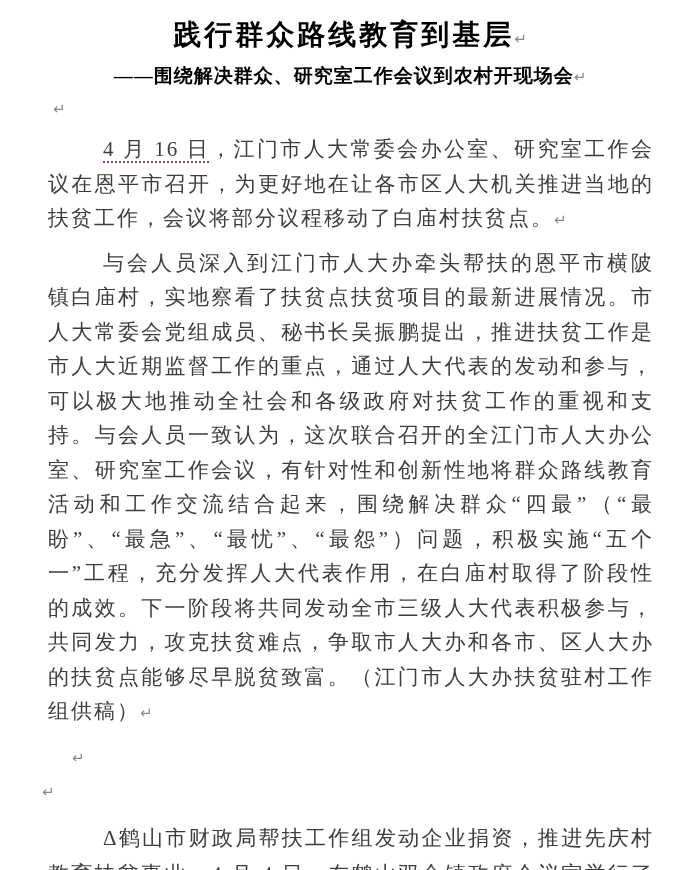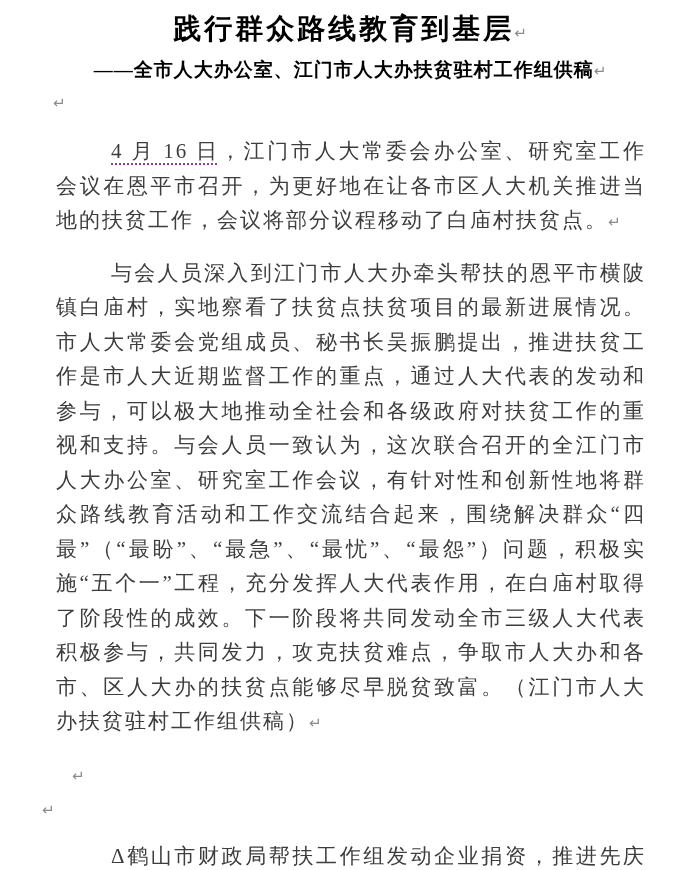--- a/index.html
+++ b/index.html
@@ -11,42 +11,42 @@
     position: relative;
     width: 700px;
     height: 870px;
     background: #ffffff;
     overflow: hidden;
     font-family: "Liberation Serif", "DejaVu Serif", serif;
     color: #3d3d3d;
   }
   .title {
     margin: 0;
-    padding-top: 11px;
+    padding-top: 17px;
     text-align: center;
     font-size: 28px;
     line-height: 36px;
     font-weight: bold;
     letter-spacing: 3px;
     color: #000000;
   }
   .subtitle {
     margin: 6px 0 0 0;
     text-align: center;
     font-size: 19px;
     line-height: 26px;
     font-weight: bold;
     letter-spacing: 1px;
     color: #000000;
   }
   .content {
     margin: 0 38px 0 40px;
   }
   .body-para {
-    margin: 16px;
+    margin: 8px;
     font-size: 21px;
     line-height: 34.5px;
     letter-spacing: 2px;
     text-align: justify;
     text-justify: inter-character;
     text-indent: 55px;
   }
   .empty-line {
     height: 34px;
     line-height: 34px;
@@ -82,21 +82,21 @@
   }
   .heading-mark-gap { margin-left: 14px; }
 </style>
 </head>
 <body>
 
 <div class="page">
 
   <h1 class="title"><span>践行群众路线教育到基层</span><span class="pmark">↵</span></h1>
 
-  <h2 class="subtitle"><span>——全市人大办公室、江门市人大办扶贫驻村工作组供稿</span><span class="pmark">↵</span></h2>
+  <h2 class="subtitle"><span>——围绕解决群众、研究室工作会议到农村开现场会</span><span class="pmark">↵</span></h2>
 
   <div class="content">
 
     <div class="empty-line pad-13"><span class="pmark">↵</span></div>
 
     <p class="body-para"><span class="date-underline">4 月 16 日</span><span>，江门市人大常委会办公室、研究室工作会议在恩平市召开，为更好地在让各市区人大机关推进当地的扶贫工作，会议将部分议程移动了白庙村扶贫点。</span><span class="pmark">↵</span></p>
 
     <p class="body-para"><span>与会人员深入到江门市人大办牵头帮扶的恩平市横陂镇白庙村，实地察看了扶贫点扶贫项目的最新进展情况。市人大常委会党组成员、秘书长吴振鹏提出，推进扶贫工作是市人大近期监督工作的重点，通过人大代表的发动和参与，可以极大地推动全社会和各级政府对扶贫工作的重视和支持。与会人员一致认为，这次联合召开的全江门市人大办公室、研究室工作会议，有针对性和创新性地将群众路线教育活动和工作交流结合起来，围绕解决群众“四最”（“最盼”、“最急”、“最忧”、“最怨”）问题，积极实施“五个一”工程，充分发挥人大代表作用，在白庙村取得了阶段性的成效。下一阶段将共同发动全市三级人大代表积极参与，共同发力，攻克扶贫难点，争取市人大办和各市、区人大办的扶贫点能够尽早脱贫致富。（江门市人大办扶贫驻村工作组供稿）</span><span class="pmark">↵</span></p>
 
     <div class="empty-line pad-32"><span class="pmark">↵</span></div>

